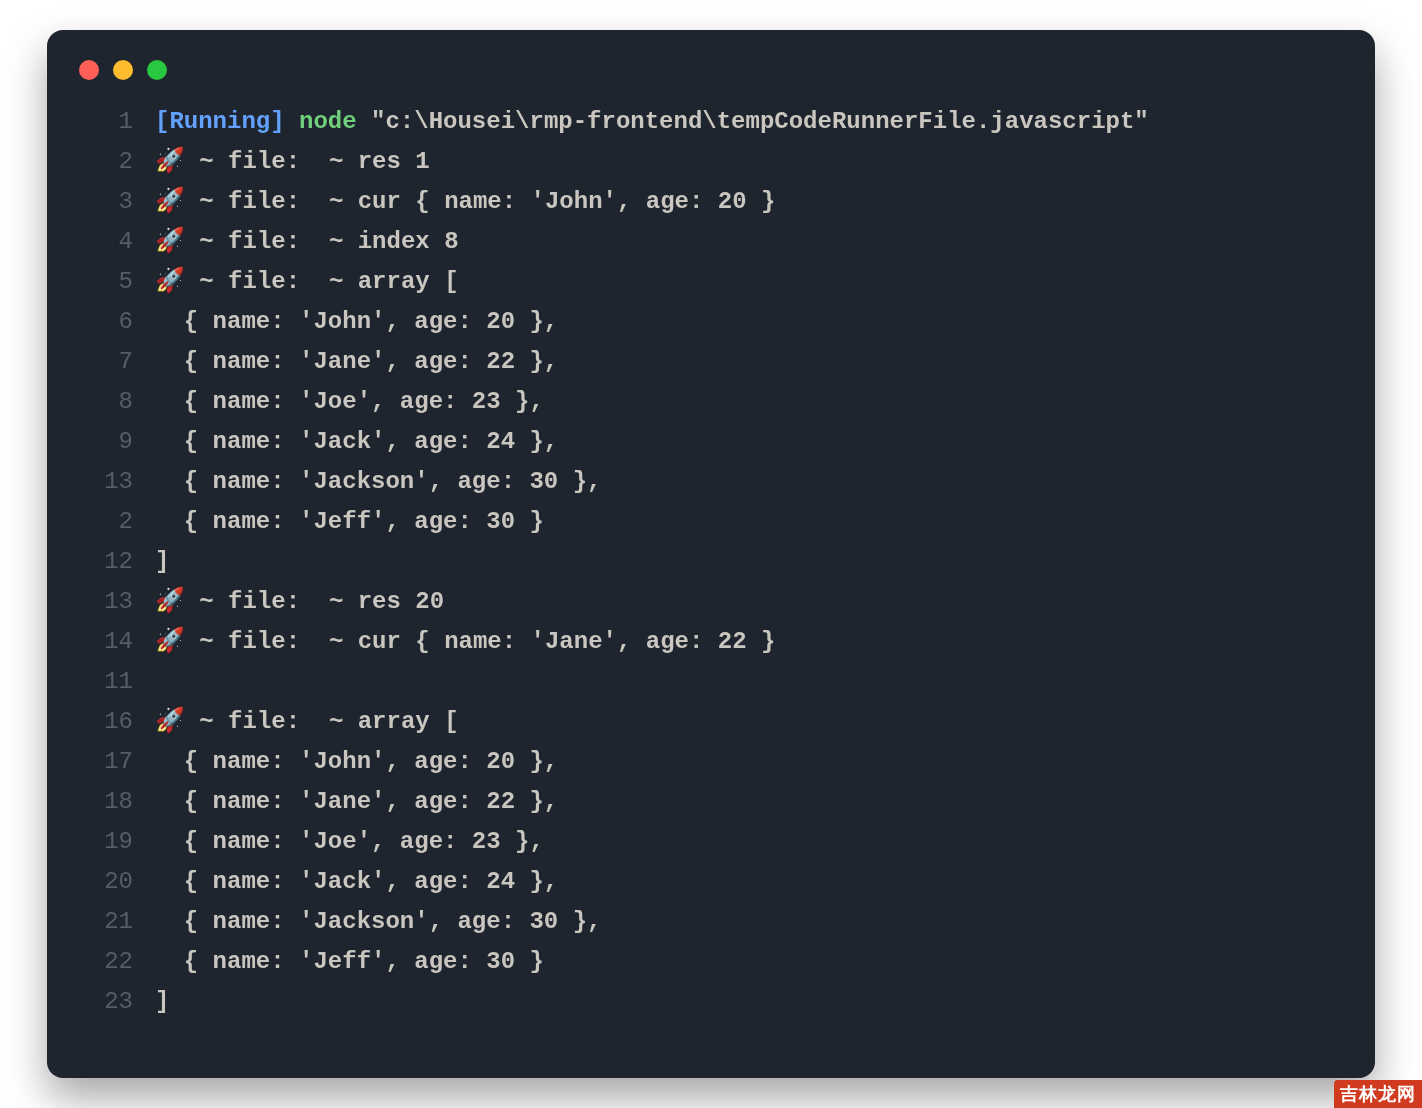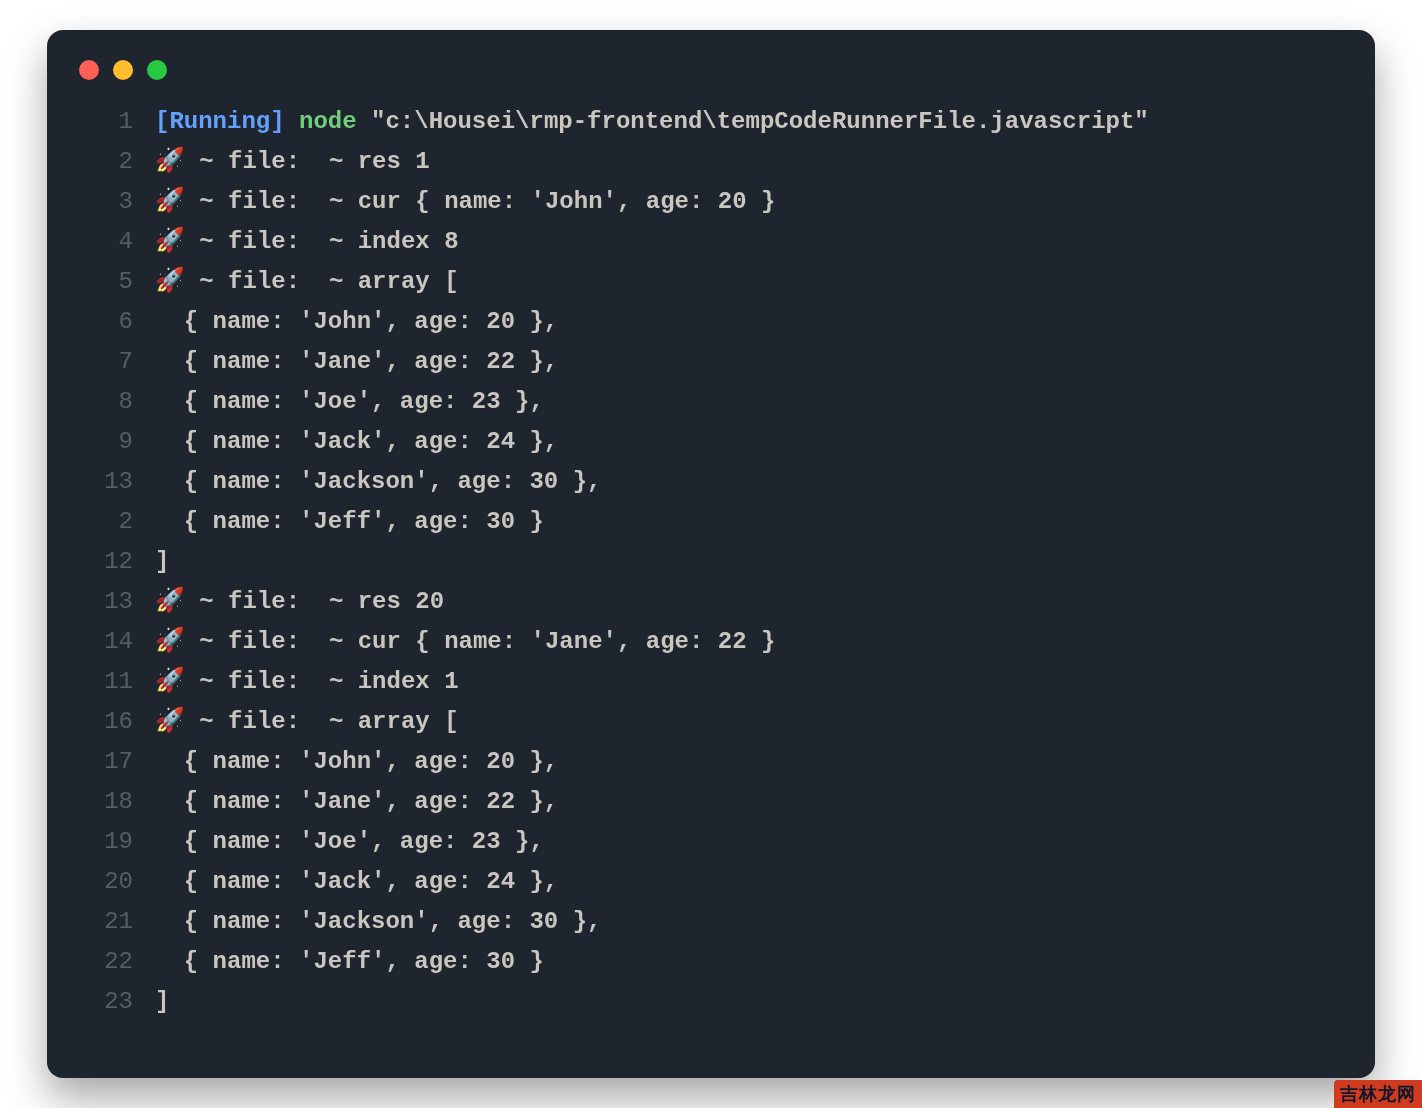--- a/index.html
+++ b/index.html
@@ -60,21 +60,21 @@
     font-weight: bold;
   }
   .tok-bracket  { color: #63a1ff; }   
   .tok-keyword  { color: #6fcf7b; }   
   .tok-string   { color: #c9c6c0; }   
   .watermark {
     position: absolute;
     right: 0;
     bottom: 0;
     background: #d03a1f;
-    color: #0f172a;
+    color: #ffffff;
     font-family: Liberation Mono, monospace;
     font-size: 18px;
     font-weight: 700;
     padding: 2px 6px;
     border-top-left-radius: 4px;
     letter-spacing: 1px;
   }
 </style>
 </head>
 <body>
@@ -100,21 +100,21 @@
     <div class="row"><span class="gutter">5</span><span class="content">🚀 ~ file:  ~ array [</span></div>
     <div class="row"><span class="gutter">6</span><span class="content">  { name: 'John', age: 20 },</span></div>
     <div class="row"><span class="gutter">7</span><span class="content">  { name: 'Jane', age: 22 },</span></div>
     <div class="row"><span class="gutter">8</span><span class="content">  { name: 'Joe', age: 23 },</span></div>
     <div class="row"><span class="gutter">9</span><span class="content">  { name: 'Jack', age: 24 },</span></div>
     <div class="row"><span class="gutter">13</span><span class="content">  { name: 'Jackson', age: 30 },</span></div>
     <div class="row"><span class="gutter">2</span><span class="content">  { name: 'Jeff', age: 30 }</span></div>
     <div class="row"><span class="gutter">12</span><span class="content">]</span></div>
     <div class="row"><span class="gutter">13</span><span class="content">🚀 ~ file:  ~ res 20</span></div>
     <div class="row"><span class="gutter">14</span><span class="content">🚀 ~ file:  ~ cur { name: 'Jane', age: 22 }</span></div>
-    <div class="row"><span class="gutter">11</span><span class="content">🚀 ~ file:  ~ index 1</span></div>
+    <div class="row"><span class="gutter">11</span></div>
     <div class="row"><span class="gutter">16</span><span class="content">🚀 ~ file:  ~ array [</span></div>
     <div class="row"><span class="gutter">17</span><span class="content">  { name: 'John', age: 20 },</span></div>
     <div class="row"><span class="gutter">18</span><span class="content">  { name: 'Jane', age: 22 },</span></div>
     <div class="row"><span class="gutter">19</span><span class="content">  { name: 'Joe', age: 23 },</span></div>
     <div class="row"><span class="gutter">20</span><span class="content">  { name: 'Jack', age: 24 },</span></div>
     <div class="row"><span class="gutter">21</span><span class="content">  { name: 'Jackson', age: 30 },</span></div>
     <div class="row"><span class="gutter">22</span><span class="content">  { name: 'Jeff', age: 30 }</span></div>
     <div class="row"><span class="gutter">23</span><span class="content">]</span></div>
 
   </div>

